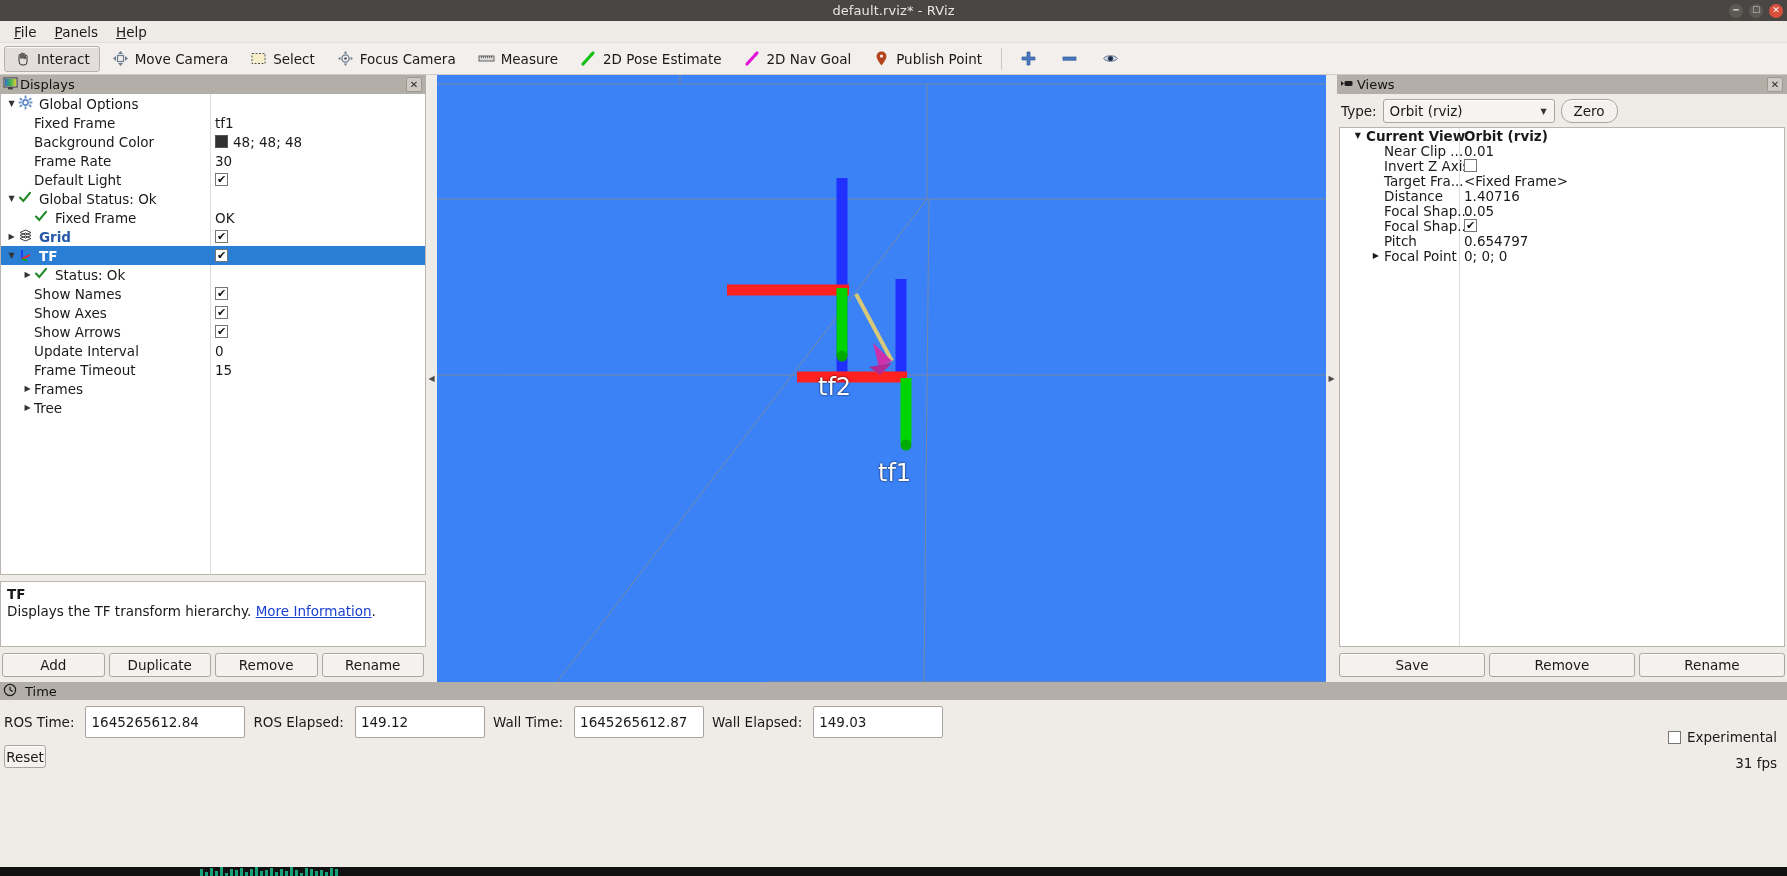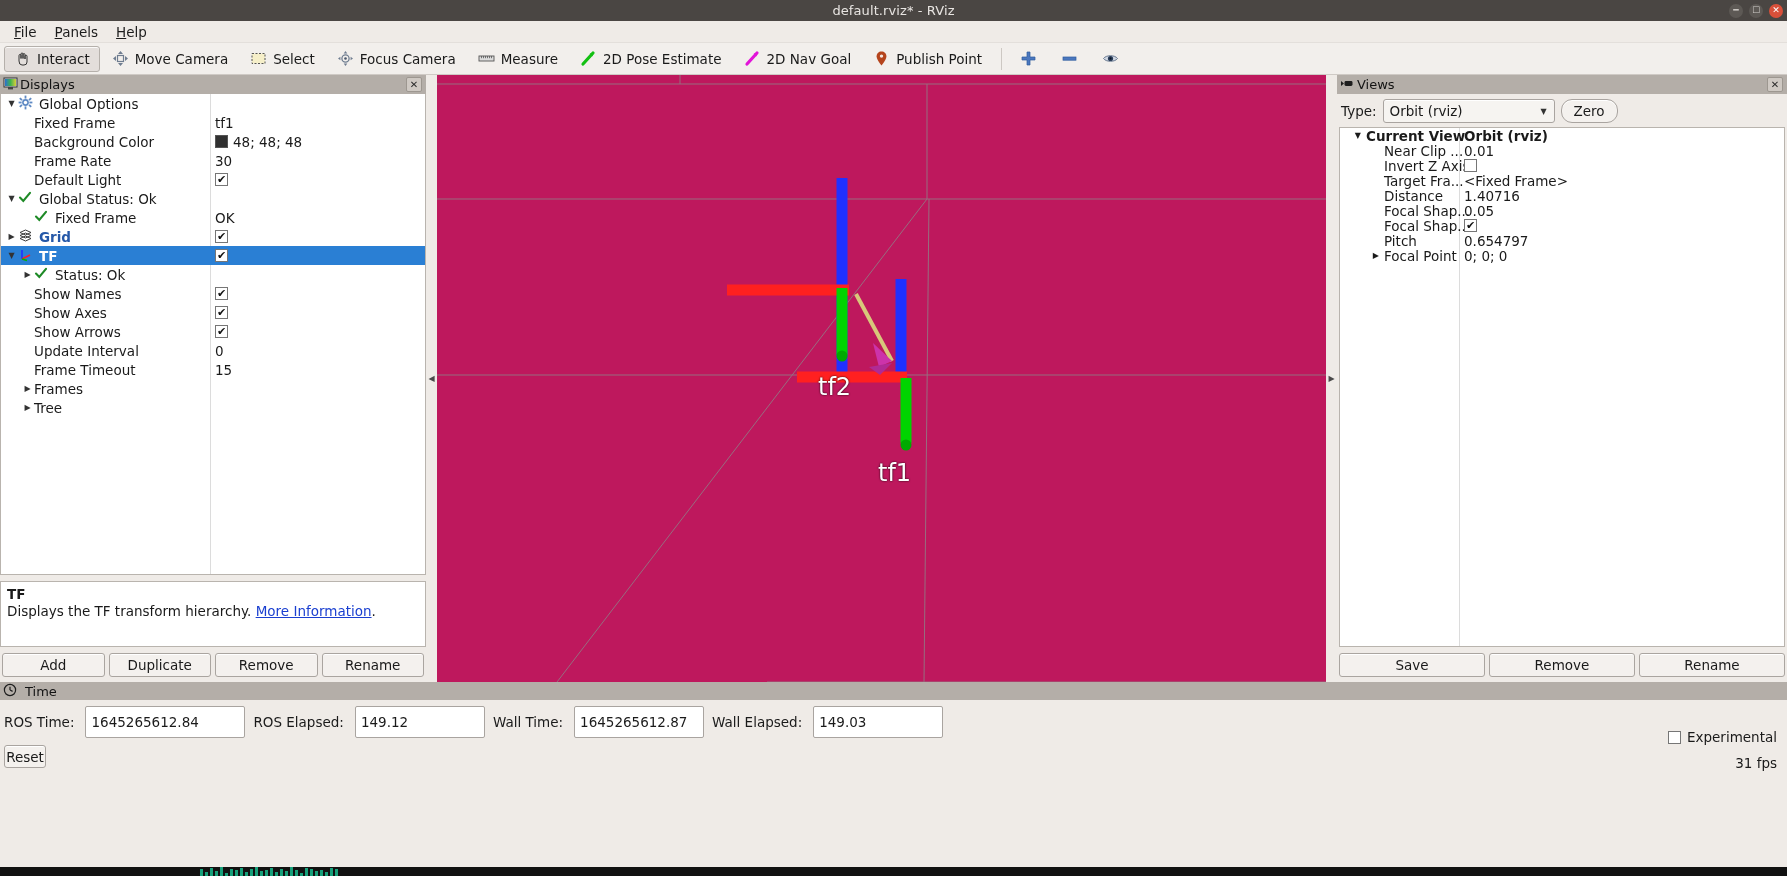--- a/index.html
+++ b/index.html
@@ -127,21 +127,21 @@
   }
 
   
   .vsplit {
     width:11px; background:#efebe7; display:flex; align-items:center; justify-content:center;
     font-size:8px; color:#4a4a4a;
   }
 
   
   .view3d {
-    flex:1; background:#be185d; position:relative; overflow:hidden;
+    flex:1; background:#3b82f6; position:relative; overflow:hidden;
   }
   .grid-svg { position:absolute; inset:0; }
   .tf-label {
     position:absolute; color:#ffffff; font-size:24px;
     font-family:"DejaVu Sans", sans-serif; text-shadow:0 0 2px #000;
   }
 
   
   .right-pane { width:450px; display:flex; flex-direction:column; background:#efebe7; }
   .views-type-row {

